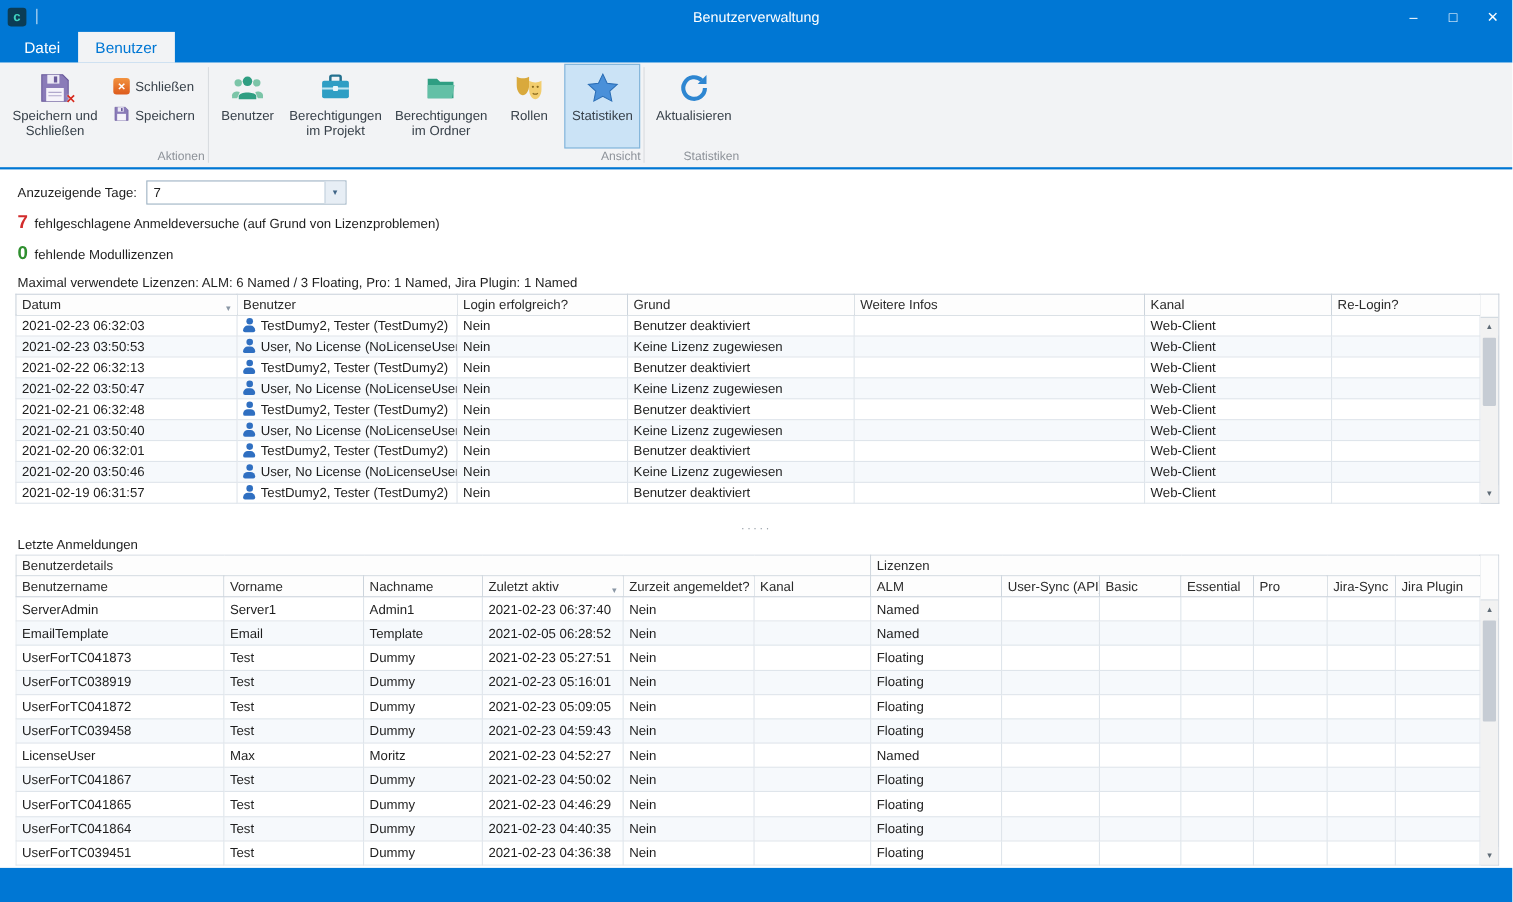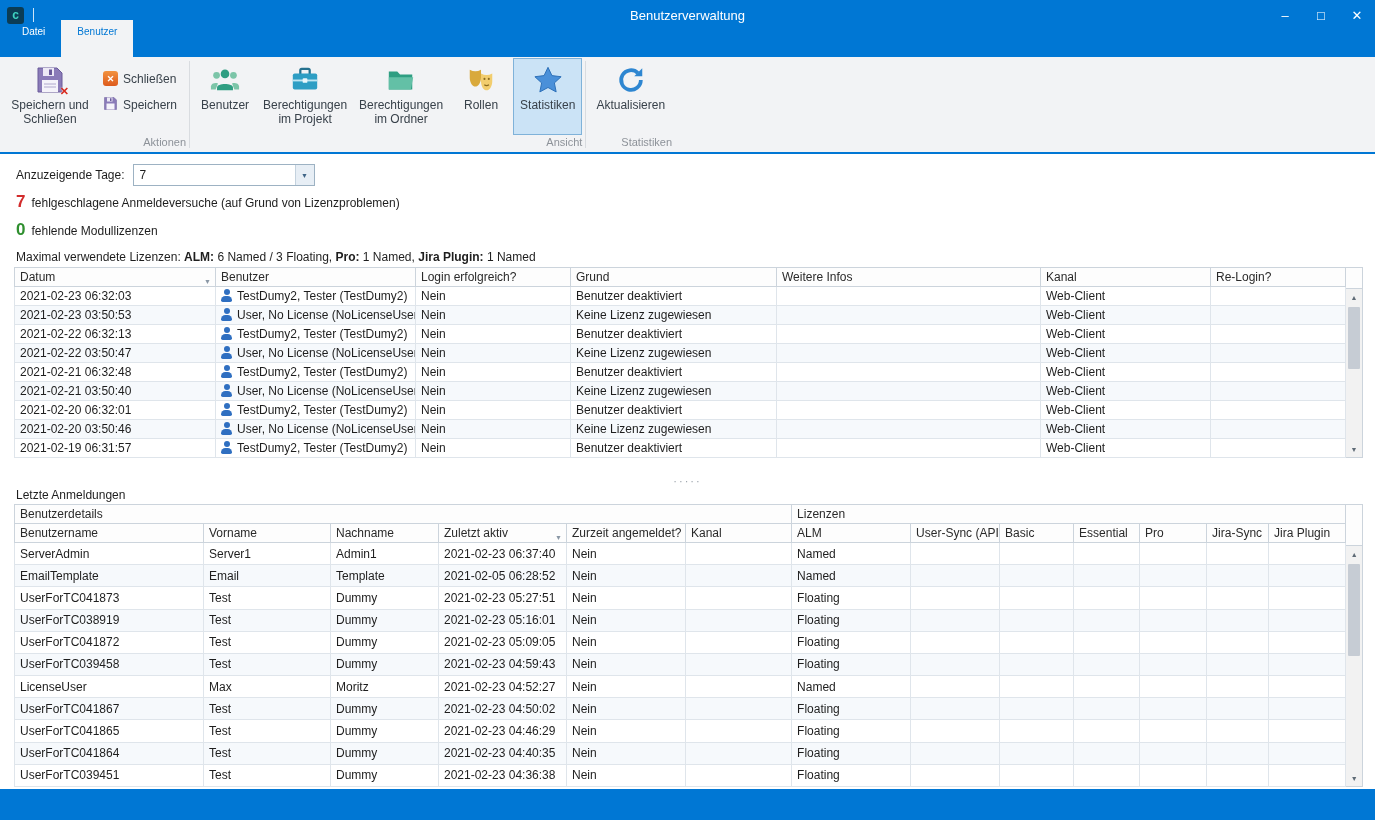--- a/index.html
+++ b/index.html
@@ -9,21 +9,21 @@
   
   .titlebar{position:absolute;top:0;left:0;right:0;height:30px;background:#0077d4;display:flex;align-items:center;color:#fff}
   .app-icon{width:17px;height:17px;margin-left:7px;border-radius:3px;background:#0b3c55;color:#3fd2c0;font-size:12px;font-weight:bold;display:flex;align-items:center;justify-content:center}
   .qat-sep{width:1px;height:14px;background:rgba(255,255,255,.8);margin-left:9px}
   .titlebar .title{position:absolute;left:0;right:0;text-align:center;font-size:13px;pointer-events:none}
   .win-controls{margin-left:auto;display:flex;height:30px}
   .win-btn{width:36px;height:30px;display:flex;align-items:center;justify-content:center;font-size:13px;color:#fff;cursor:pointer}
 
   
   .tabstrip{position:absolute;top:30px;left:0;right:0;height:27px;background:#0077d4;display:flex;align-items:flex-end;padding-left:6px}
-  .tab{color:#fff;font-size:10px;padding:6px 16px 20px;cursor:pointer}
+  .tab{color:#fff;font-size:14px;padding:6px 16px 6px;cursor:pointer}
   .tab.active{background:#f2f3f5;color:#0077d4}
 
   
   .ribbon{position:absolute;top:57px;left:0;right:0;height:97px;background:#f2f3f5;border-bottom:2px solid #0077d4;display:flex;align-items:stretch}
   .rgroup{display:flex;flex-direction:column;padding:1px 2px 0}
   .rgroup-buttons{flex:1;display:flex;align-items:stretch}
   .rgroup-label{text-align:right;font-size:11px;color:#8d9299;height:17px;line-height:15px}
   .rsep{width:1px;background:#d9dce0;margin:4px 1px}
   .rbtn-large{min-width:64px;max-width:96px;display:flex;flex-direction:column;align-items:center;padding:5px 6px 2px;font-size:12px;color:#38414a;text-align:center;border:1px solid transparent;cursor:pointer;line-height:1.15}
   .rbtn-large .ric{width:32px;height:32px;margin-bottom:3px;position:relative;display:flex;align-items:center;justify-content:center}
@@ -40,21 +40,21 @@
   .combo .val{flex:1;padding:0 6px;font-size:12px}
   .combo .dd{width:19px;height:100%;background:#e7eef5;border-left:1px solid #c4d2de;display:flex;align-items:center;justify-content:center;font-size:7px;color:#3f6587}
 
   .stat-line{position:absolute;left:16px;display:flex;align-items:baseline;gap:6px}
   .stat-num{font-size:17px;font-weight:bold}
   .stat-num.red{color:#d22c2c}
   .stat-num.green{color:#2f8f2f}
   .stat-text{font-size:12px;color:#1e1e1e}
 
   .license-line{position:absolute;left:16px;top:94px;font-size:12px}
-  .license-line b{font-weight:bold}
+  .license-line b{font-weight:normal}
   .section-label{position:absolute;left:16px;font-size:12px;color:#1e1e1e}
 
   
   .tblwrap{position:absolute;left:14px;display:flex;align-items:stretch}
   table{border-collapse:collapse;table-layout:fixed;width:1331px;background:#fff}
   th,td{border:1px solid #dfe5eb;font-size:12px;height:19px;padding:0 5px;overflow:hidden;white-space:nowrap;text-align:left;font-weight:normal;line-height:18px}
   thead th{background:#fdfdfd;border-color:#ccd4dc;color:#2a2a2a;position:relative;cursor:pointer}
   thead th .sort-arrow{position:absolute;right:4px;top:5px;font-size:7px;color:#8a97a5}
   th.band{background:#fdfdfd;border-color:#ccd4dc;font-weight:normal;cursor:default}
   tbody tr:nth-child(even) td{background:#f6f9fc}

